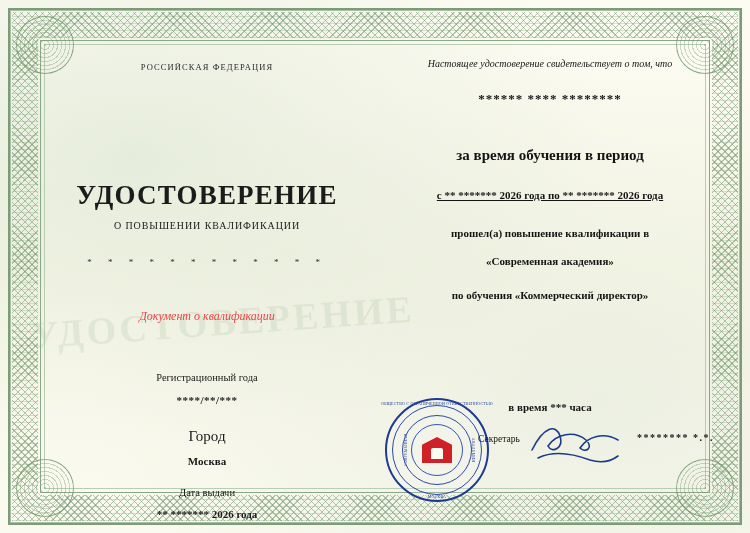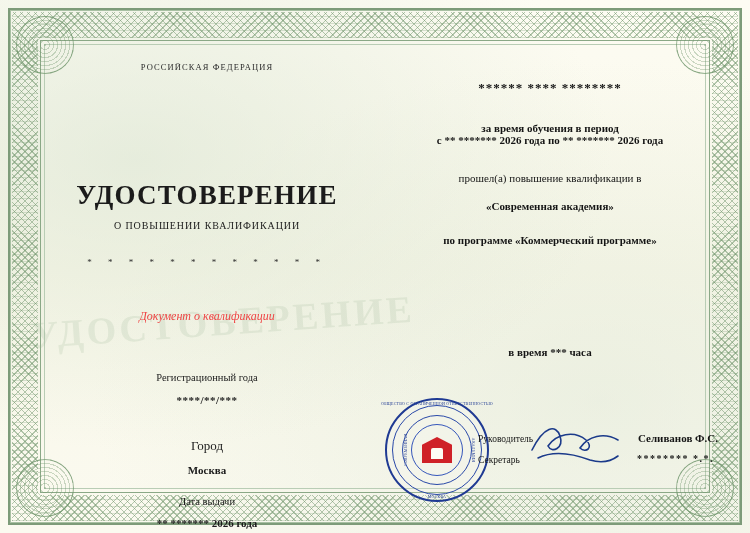--- a/index.html
+++ b/index.html
@@ -134,22 +134,22 @@
     color: #1b1b1b;
   }
   .reg-value {
     margin-top: 11px;
     font-size: 11px;
     font-weight: bold;
     letter-spacing: 0.5px;
     color: #1b1b1b;
   }
   .city-label {
-    margin-top: 32px;
-    font-size: 13px;
+    margin-top: 22px;
+    font-size: 15px;
     color: #1b1b1b;
   }
   .city-value {
     margin-top: 10px;
     font-size: 11px;
     font-weight: bold;
     color: #1b1b1b;
   }
   .date-label {
     margin-top: 20px;
@@ -175,33 +175,34 @@
     font-size: 10px;
     font-style: italic;
   }
   .r-name {
     margin-top: 22px;
     font-size: 13px;
     font-weight: bold;
     letter-spacing: 1px;
   }
   .r-period-label {
-    margin-top: 26px;
-    font-size: 11px;
+    margin-top: 40px;
+    font-size: 15px;
     font-weight: bold;
   }
   .r-period-value {
-    margin-top: 0;
-    font-size: 11px;
-    font-weight: bold;
+    margin-top: 25px;
+    font-size: 11px;
+    font-weight: bold;
+    text-decoration: underline;
   }
   .r-passed {
     margin-top: 26px;
     font-size: 11px;
-    font-weight: normal;
+    font-weight: bold;
   }
   .r-org {
     margin-top: 4px;
     font-size: 11px;
     font-weight: bold;
   }
   .r-org-name {
     margin-top: 16px;
     font-size: 11px;
     font-weight: bold;
@@ -364,26 +365,27 @@
       <div class="doc-kind">Документ о квалификации</div>
       <div class="reg-label">Регистрационный года</div>
       <div class="reg-value">****/**/***</div>
       <div class="city-label">Город</div>
       <div class="city-value">Москва</div>
       <div class="date-label">Дата выдачи</div>
       <div class="date-value">** ******* 2026 года</div>
     </div>
 
     <div class="right-col">
+      <div class="r-intro">Настоящее удостоверение свидетельствует о том, что</div>
       <div class="r-name">****** **** ********</div>
       <div class="r-period-label">за время обучения в период</div>
       <div class="r-period-value">с ** ******* 2026 года по ** ******* 2026 года</div>
       <div class="r-passed">прошел(а) повышение квалификации в</div>
       <div class="r-org-name">«Современная академия»</div>
-      <div class="r-program">по программе «Коммерческий программе»</div>
+      <div class="r-program">по обучения «Коммерческий директор»</div>
       <div class="r-volume">в время *** часа</div>
     </div>
 
     <div class="seal">
       <div class="ring"></div>
       <div class="ring2"></div>
       <div class="ring3"></div>
       <div class="ring4"></div>
       <div class="seal-text">
         <span class="st st-top">ОБЩЕСТВО С ОГРАНИЧЕННОЙ ОТВЕТСТВЕННОСТЬЮ</span>
@@ -394,23 +396,19 @@
       <div class="emblem"></div>
       <div class="emblem-inner"></div>
     </div>
 
     <div class="sig-block">
       <svg class="scribble" viewBox="0 0 92 46">
         <path d="M2 30 C 14 6, 26 4, 30 16 C 34 28, 22 34, 18 26 C 26 14, 44 10, 56 20 C 64 27, 56 34, 50 28 C 58 16, 74 12, 88 20"></path>
         <path d="M8 38 C 24 30, 44 34, 60 40 C 70 43, 80 42, 88 36"></path>
       </svg>
       <div class="sig-row">
-        <span class="sig-role">Руководитель</span>
-        <span class="sig-name">Селиванов Ф.С.</span>
-      </div>
-      <div class="sig-row">
         <span class="sig-role">Секретарь</span>
         <span class="sig-stars">******** *.*.</span>
       </div>
     </div>
 
   </div>
 </div>
 
 </body></html>

